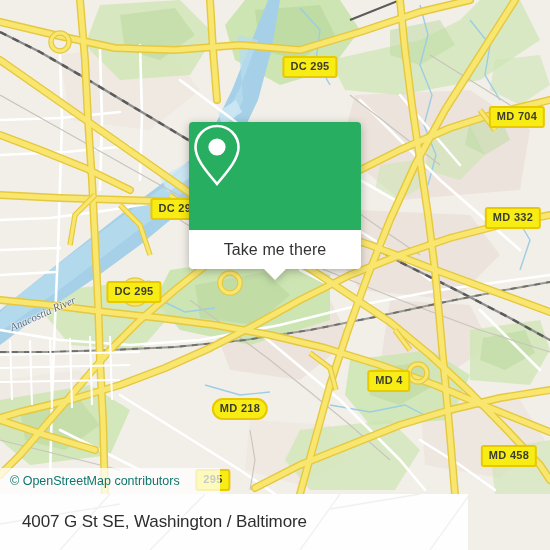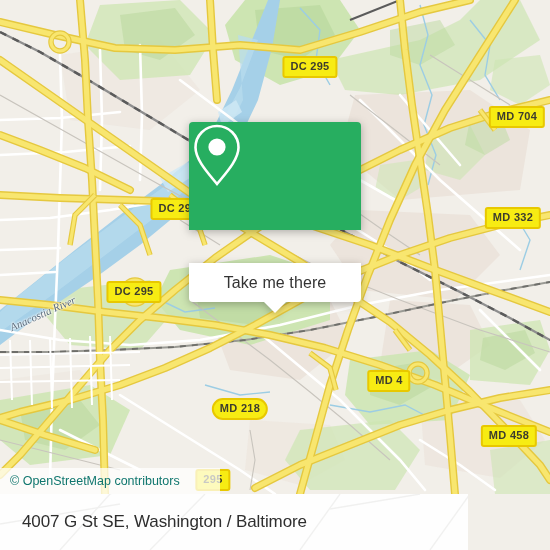--- a/index.html
+++ b/index.html
@@ -82,21 +82,20 @@
   }
   #callout-bottom {
     position: relative;
     background: #ffffff;
     height: 39px;
     border-bottom-left-radius: 4px;
     border-bottom-right-radius: 4px;
     display: flex;
     align-items: center;
     justify-content: center;
-    margin-top: 33px;
   }
   #callout-label {
     color: #333333;
     font-size: 16px;
     font-family: "Liberation Sans", sans-serif;
     letter-spacing: 0.1px;
   }
   #callout-tail {
     position: absolute;
     left: 50%;
@@ -358,21 +357,21 @@
       </g>
     </svg>
 
     <div class="shield" style="left:310px; top:67px;">DC 295</div>
     <div class="shield" style="left:517px; top:117px;">MD 704</div>
     <div class="shield" style="left:477px; top:218px;margin-left:36px;">MD 332</div>
     <div class="shield" style="left:178px; top:209px;">DC 295</div>
     <div class="shield" style="left:134px; top:292px;">DC 295</div>
     <div class="shield" style="left:389px; top:381px;">MD 4</div>
     <div class="shield" style="left:240px; top:409px;border-radius:11px;">MD 218</div>
-    <div class="shield" style="left:509px; top:436px;">MD 458</div>
+    <div class="shield" style="left:509px; top:456px;">MD 458</div>
     <div class="shield" style="left:213px; top:480px;">295</div>
 
     <div class="waterlabel" style="left:8px; top:322px; transform:rotate(-24deg);">Anacostia River</div>
 
     <div id="callout">
       <div id="callout-top">
         <svg width="56" height="66" viewBox="0 0 56 66">
           <path d="M28 4 C16 4 6.5 13.5 6.5 25.5 C6.5 38 20 52 28 62 C36 52 49.5 38 49.5 25.5 C49.5 13.5 40 4 28 4 Z" fill="none" stroke="#ffffff" stroke-width="2.6"></path>
           <circle cx="28" cy="25" r="8.6" fill="#ffffff"></circle>
         </svg>

